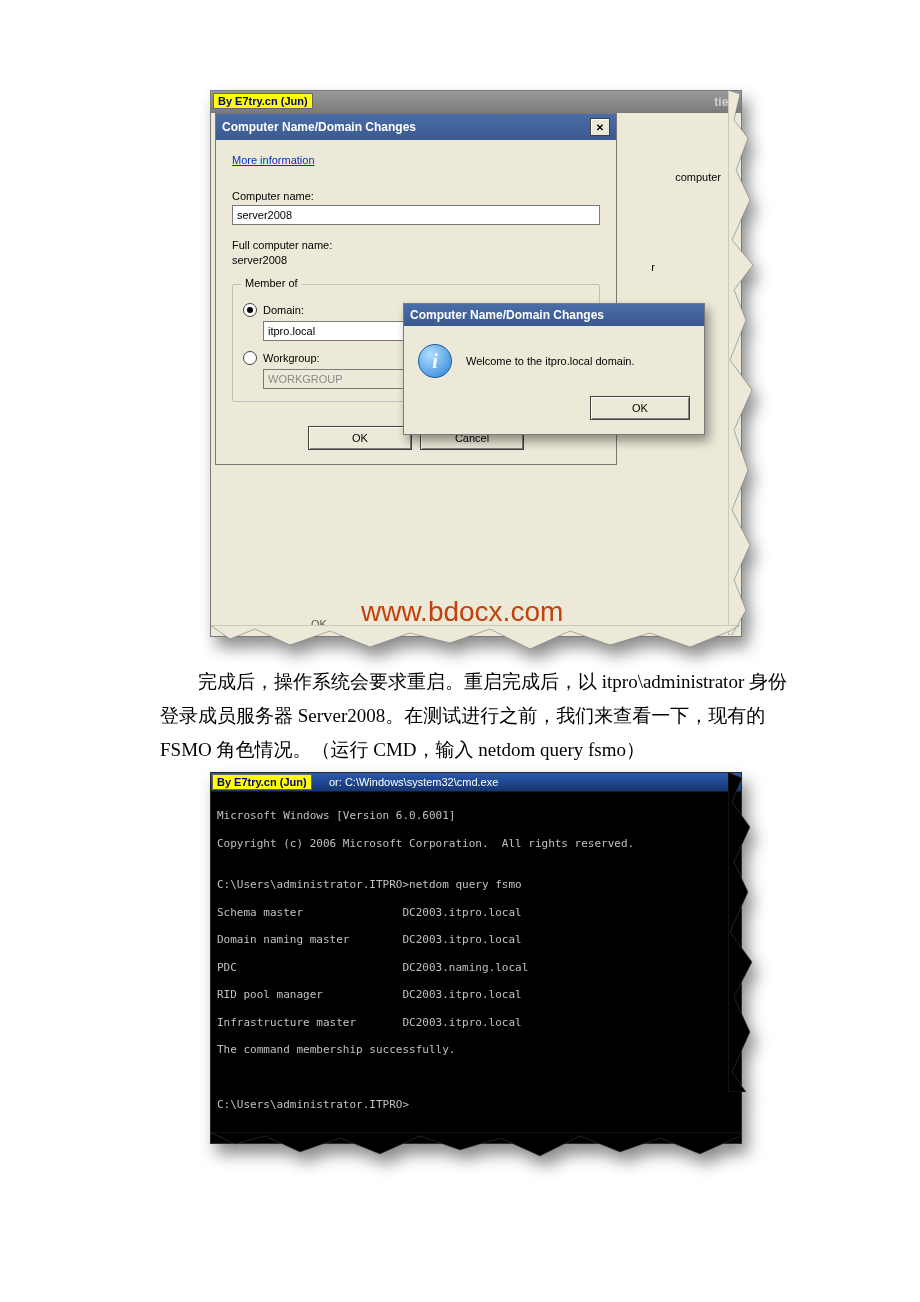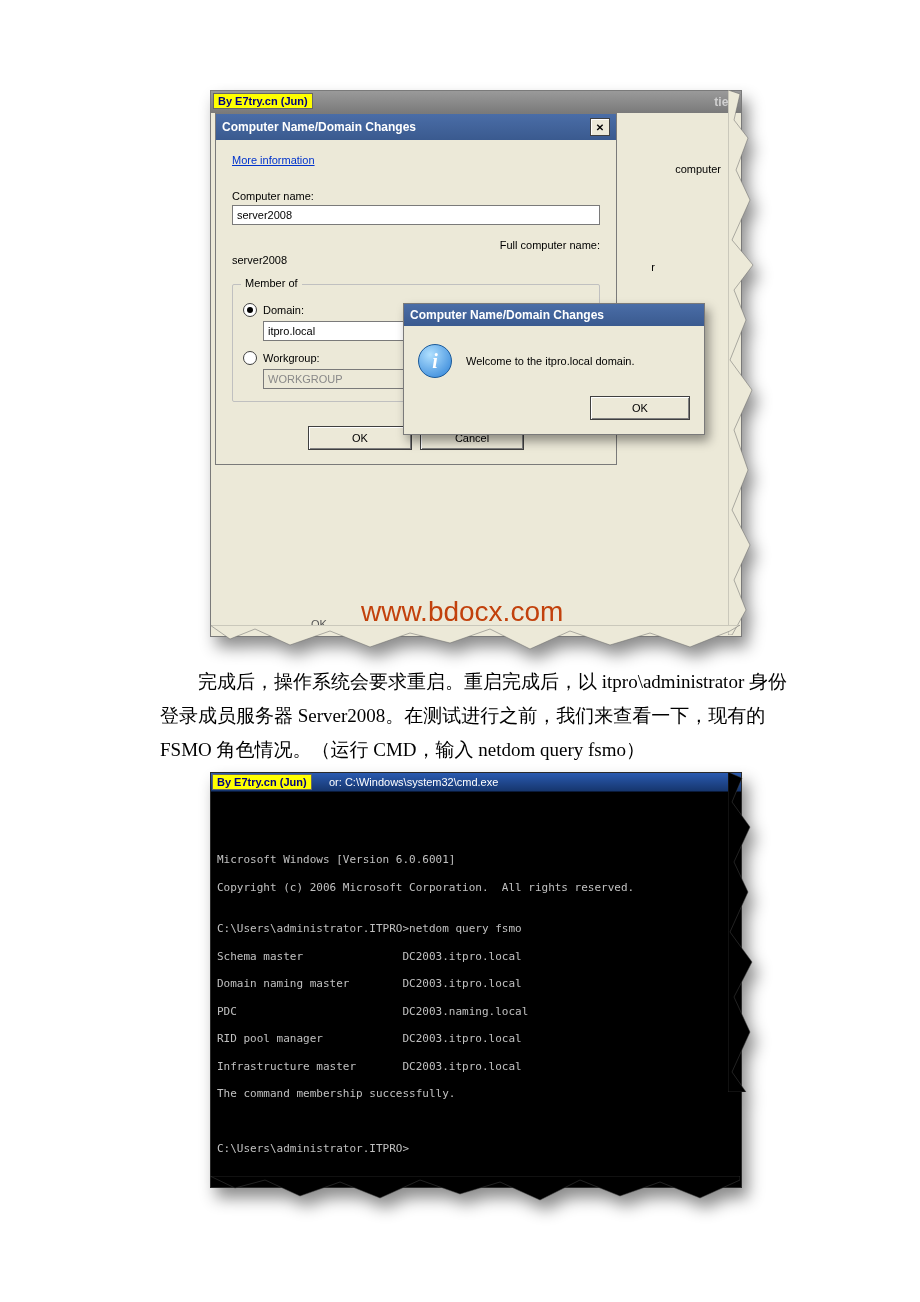--- a/index.html
+++ b/index.html
@@ -234,21 +234,20 @@
     padding: 3px 6px;
     font-family: Tahoma, Arial, sans-serif;
     border-bottom: 1px solid #0a1a3a;
     position: relative;
   }
   .cmd-body {
     padding: 4px 6px 4px 6px;
     min-height: 280px;
     white-space: pre;
     line-height: 1.25;
-    margin-top: 44px;
   }
   .cmd-line {
     display: block;
   }
   .watermark {
     position: absolute;
     font-size: 28px;
     color: #c2410c;
     font-family: Arial, sans-serif;
     z-index: 5;
@@ -263,35 +262,35 @@
   <div class="torn-frame" style="width:530px;">
     <div class="content-layer">
 
       <div class="win-dialog" style="position:relative;width:530px;height:545px;overflow:hidden;">
         <div class="tag-badge">By E7try.cn (Jun)</div>
         <div class="titlebar inactive">
           <span style="margin-left:112px;color:#d0d0d0;">ties</span>
           <span></span>
         </div>
 
-        <div style="position:absolute;right:20px;top:72px;font-size:11px;">computer</div>
+        <div style="position:absolute;right:20px;top:80px;font-size:11px;">computer</div>
         <div style="position:absolute;right:86px;top:170px;font-size:11px;">r</div>
 
         <div class="win-dialog" style="position:absolute;left:4px;top:22px;width:400px;">
           <div class="titlebar">
             <span>Computer Name/Domain Changes</span>
             <span class="close-btn">✕</span>
           </div>
           <div class="dlg-body">
             <span class="link">More information</span>
 
             <div class="field-label">Computer name:</div>
             <input class="text-input" value="server2008" style="">
 
-            <div class="field-label" style="margin-top:14px;text-align:right;">Full computer name:</div>
+            <div class="field-label" style="margin-top:14px;">Full computer name:</div>
             <div>server2008</div>
 
             <div class="groupbox">
               <legend>Member of</legend>
 
               <div class="radio-row">
                 <span class="radio checked"></span>
                 <span>Domain:</span>
               </div>
               <input class="text-input sub-input" style="width: 170px;" value="itpro.local">

